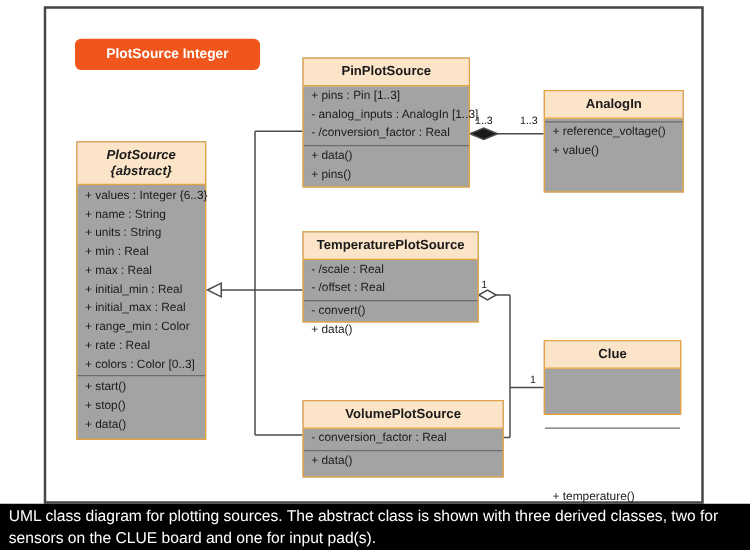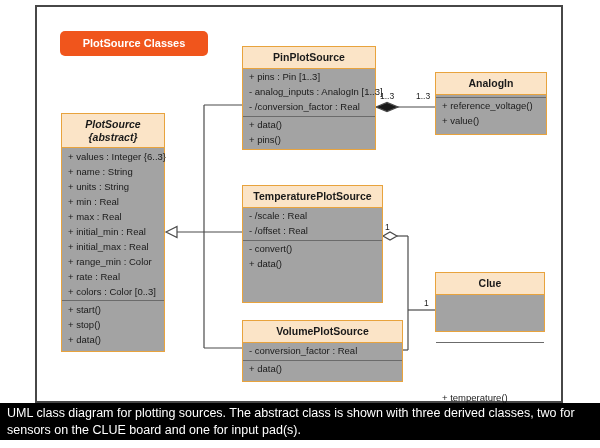--- a/index.html
+++ b/index.html
@@ -27,22 +27,22 @@
   .abstract .uml-header{font-style:italic;}
   .uml-attrs{border-bottom:1px solid #6b6b6b;padding:1px 0;}
   .uml-empty{height:3px;border-bottom:1px solid #6b6b6b;}
   .uml-ops{padding:1px 0;flex:1;}
   .uml-row{padding:2.5px 6px;line-height:10px;white-space:nowrap;}
   .caption{position:absolute;left:0;top:403px;width:600px;height:37px;background:var(--caption-bg);
            color:var(--caption-text);font-size:12.5px;line-height:17px;padding:2px 12px 0 7px;}
   
   #plotsource{left:61px;top:113px;width:104px;height:239px;}
   #pinplotsource{left:242px;top:46px;width:134px;height:104px;}
-  #analogin{left:435px;top:72px;width:112px;height:63px;}
-  #temperatureplotsource{left:242px;top:185px;width:141px;height:118px;}
+  #analogin{left:435px;top:72px;width:112px;height:82px;}
+  #temperatureplotsource{left:242px;top:185px;width:141px;height:73px;}
   #clue{left:435px;top:272px;width:110px;height:60px;gap:47px;}
   #volumeplotsource{left:242px;top:320px;width:161px;height:62px;}
 </style>
 </head>
 <body>
 
 <div class="screen">
 
   <div class="panel"></div>
 
@@ -69,21 +69,21 @@
       <line x1="397" y1="350" x2="408" y2="350"></line>
       <line x1="408" y1="310" x2="435" y2="310"></line>
       <polygon points="383,236 390,232 397,236 390,240" fill="#ffffff"></polygon>
       <polygon points="383,350 390,346 397,350 390,354" fill="#ffffff"></polygon>
       <text x="385" y="230">1</text>
       <text x="385" y="344">1</text>
       <text x="424" y="306">1</text>
     </g>
   </svg>
 
-  <div class="badge">PlotSource Classes</div>
+  <div class="badge">PlotSource Integer</div>
 
   <div class="uml-class abstract" id="plotsource">
     <div class="uml-header">
       <div>PlotSource</div>
       <div>{abstract}</div>
     </div>
     <div class="uml-attrs">
       <div class="uml-row">+ values : Integer {6..3}</div>
       <div class="uml-row">+ name : String</div>
       <div class="uml-row">+ units : String</div>

